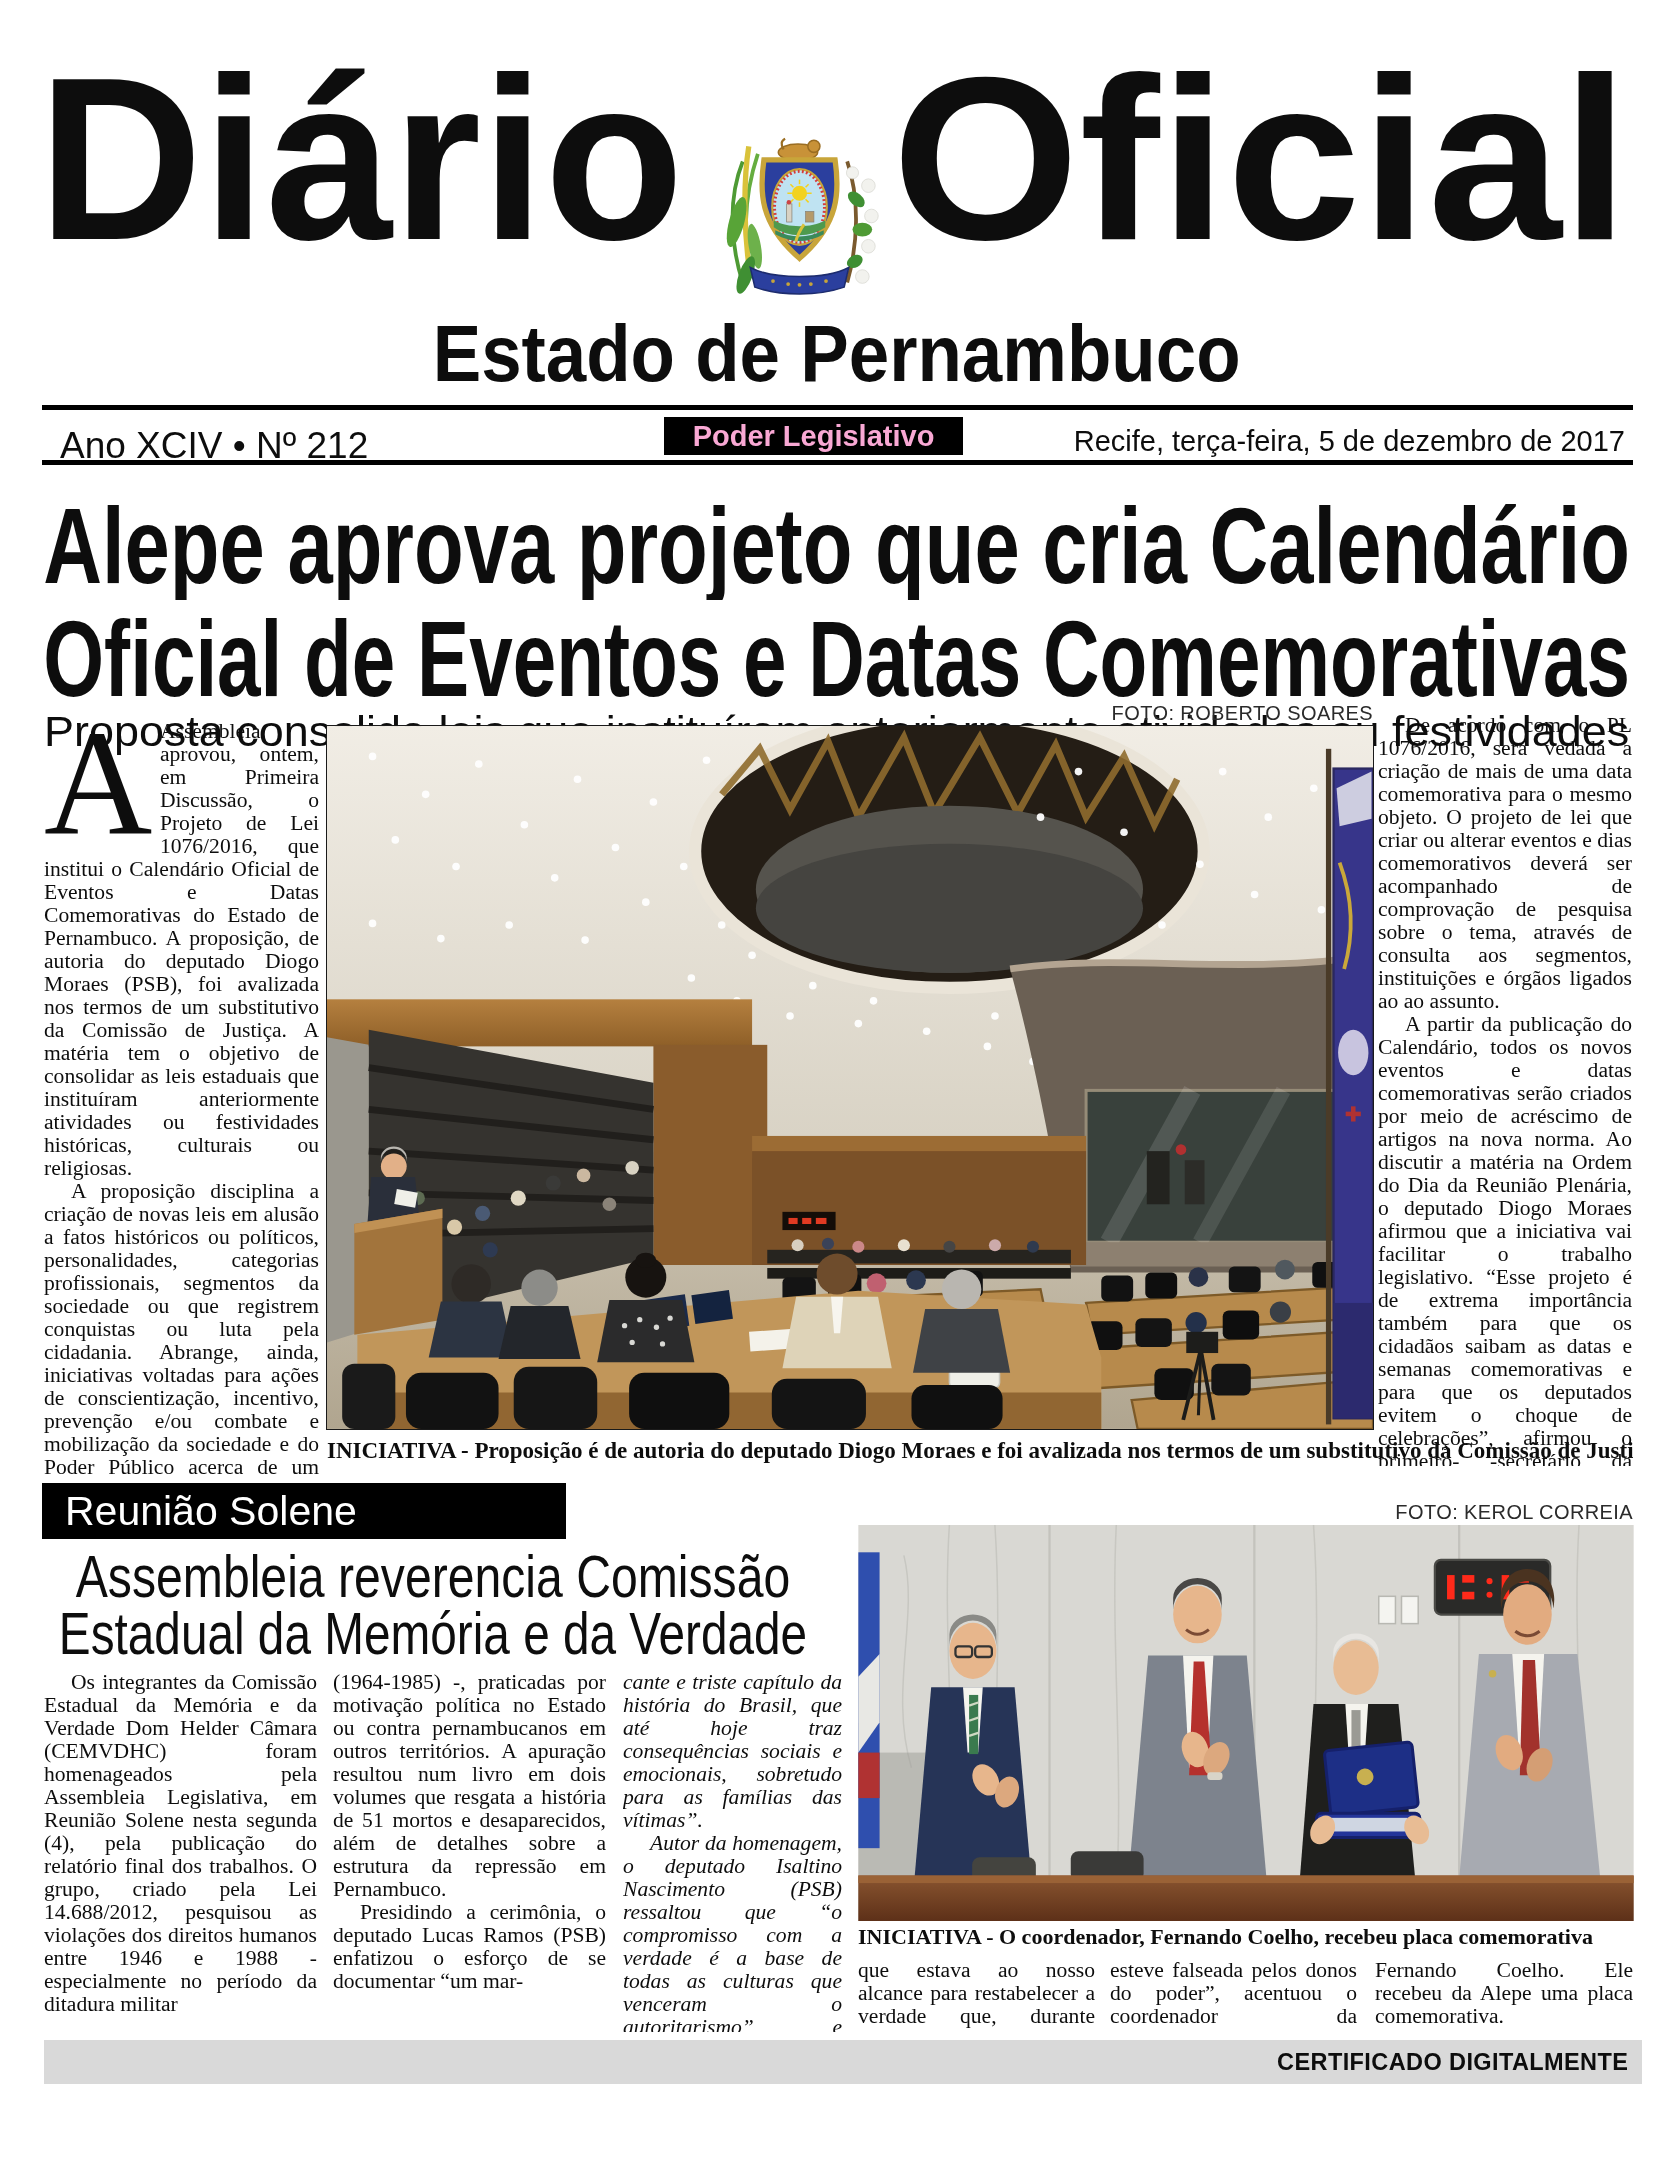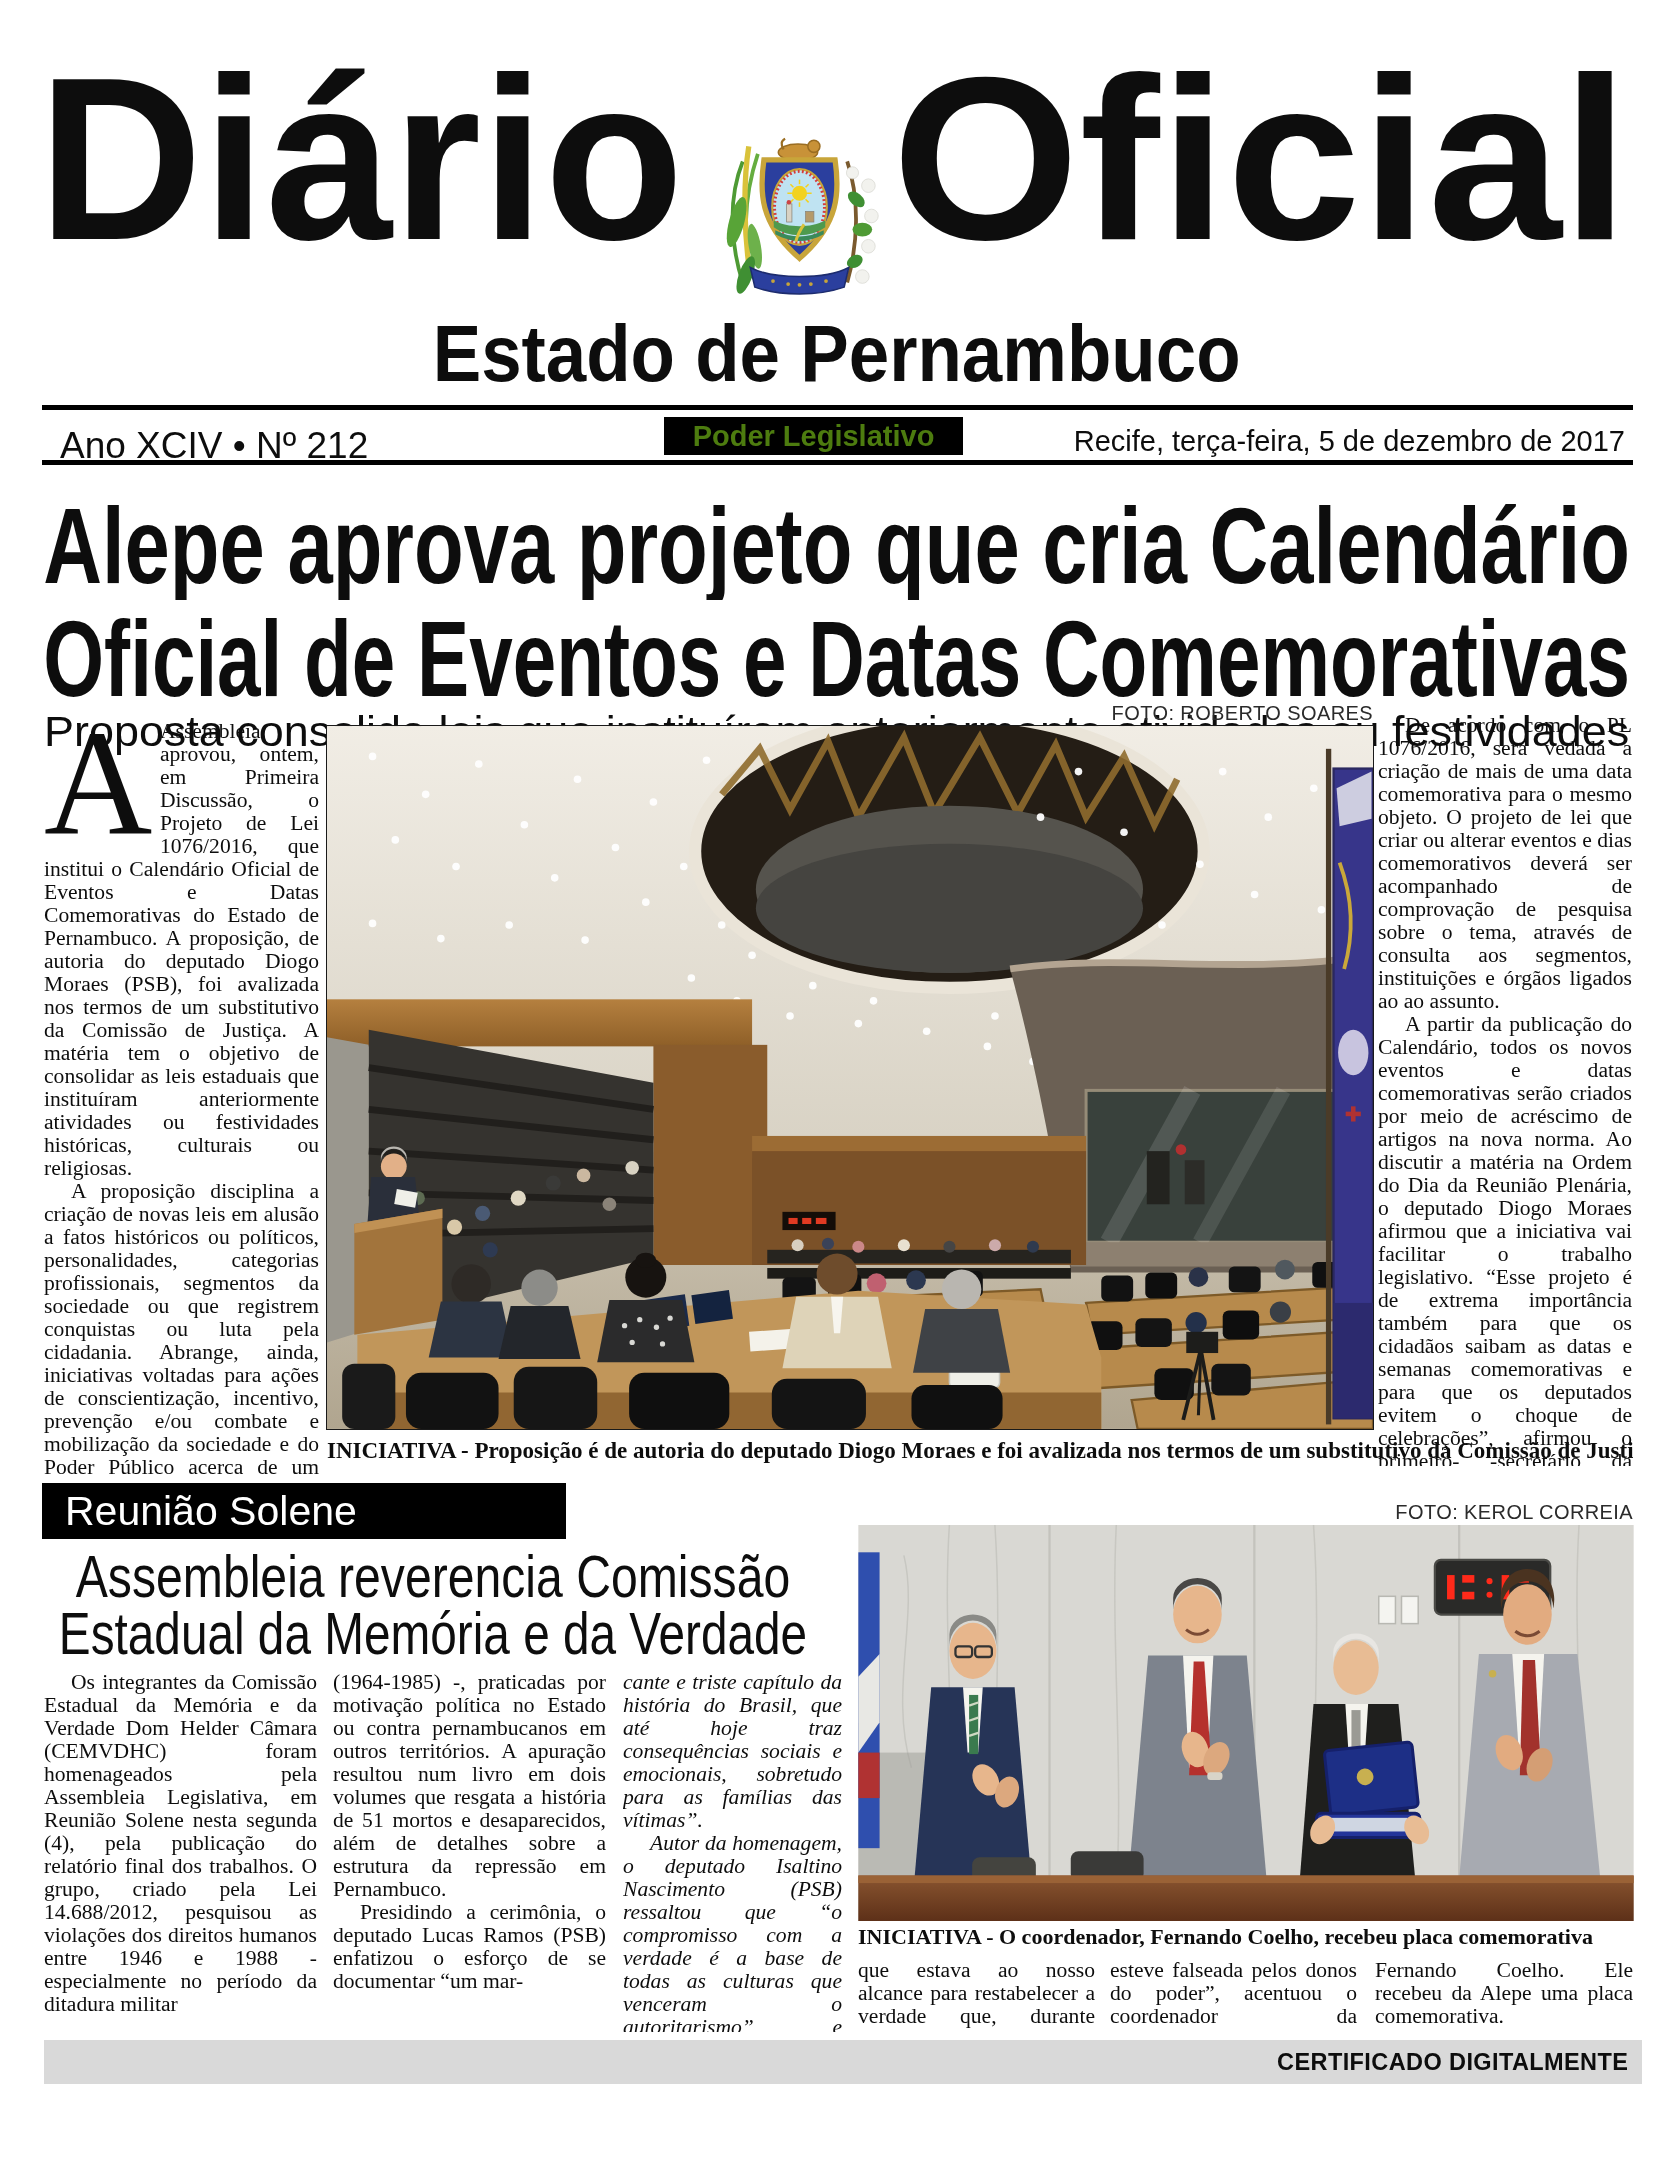--- a/index.html
+++ b/index.html
@@ -3,21 +3,21 @@
 <meta charset="utf-8">
 <style>
   html,body{margin:0;padding:0;background:#888;}
   .page{position:relative;width:1674px;height:2183px;background:#ffffff;overflow:hidden;
         font-family:"Liberation Sans", sans-serif;color:#0d0d0d;}
   .abs{position:absolute;}
   svg text{font-family:"Liberation Sans", sans-serif;fill:#0d0d0d;}
   .rule{background:#000;}
   .dl-left{font-size:37px;margin-left:16px;}
   .badge{background:#000;color:#fff;text-align:center;}
-  .badge span{display:inline-block;font-size:29px;font-weight:bold;line-height:38px;color:#4d7c0f;}
+  .badge span{display:inline-block;font-size:29px;font-weight:bold;line-height:38px;color:#f9a8d4;}
   .dl-right{font-size:29px;text-align:right;}
   .credit{font-size:20px;color:#2b2b2b;text-align:right;letter-spacing:0.4px;}
   .serifcol{font-family:"Liberation Serif", serif;font-size:21.6px;line-height:23px;
             text-align:justify;overflow:hidden;}
   .serifcol p{margin:0;}
   .serifcol p.ind{text-indent:27px;}
   .dropcap{float:left;font-family:"Liberation Serif", serif;font-size:150px;line-height:114px;
            margin:4.6px 7.6px 0 0;}
   .caption{font-family:"Liberation Serif", serif;font-weight:bold;font-size:23px;white-space:nowrap;overflow:hidden;}
   .kicker{background:#000;}

